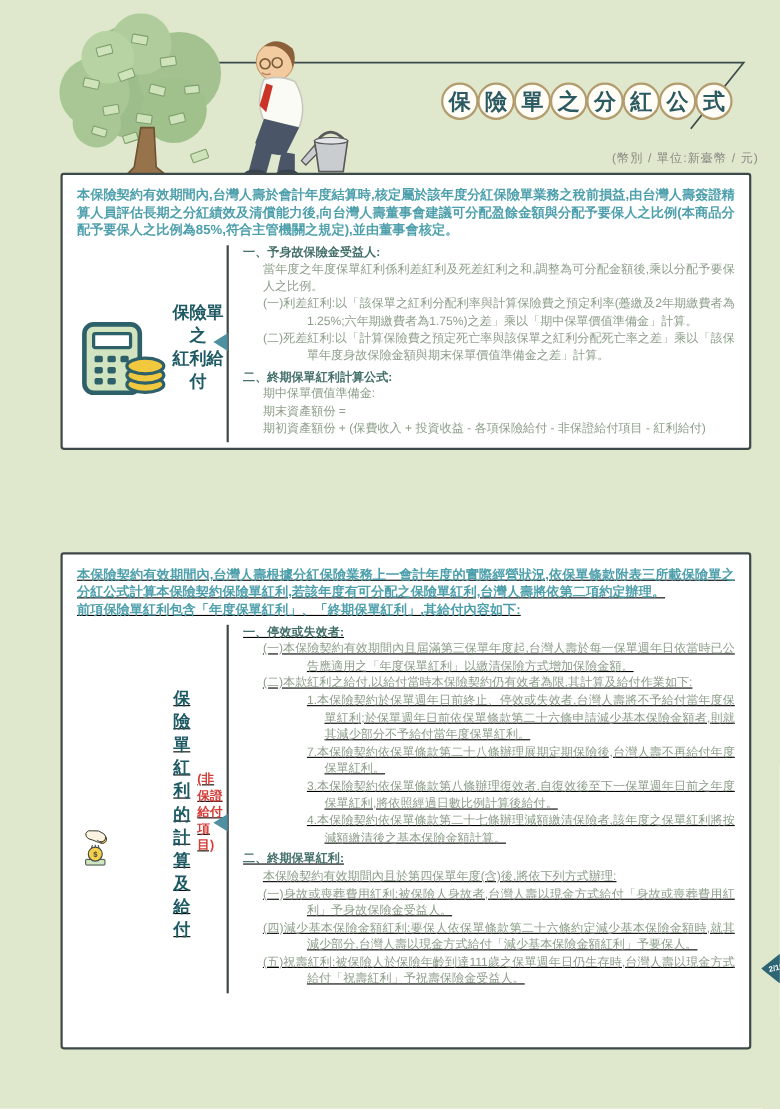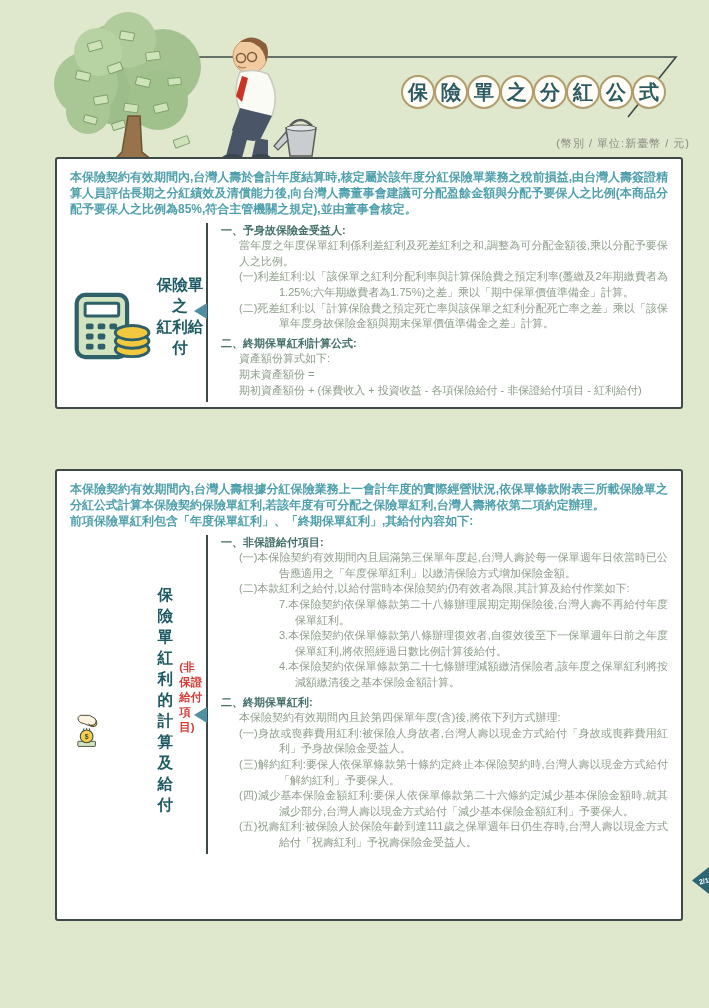--- a/index.html
+++ b/index.html
@@ -17,21 +17,21 @@
   .title-circle{width:30px;height:30px;border:2px solid #b29b6d;background:#fffdf5;border-radius:50%;
     display:flex;align-items:center;justify-content:center;font-size:20px;font-weight:bold;
     color:#2b5a63;margin-right:-1px;}
 
   .currency-note{position:absolute;right:19px;top:136px;font-size:11px;color:#8b8b85;letter-spacing:1px;z-index:2;}
 
   
   .cbox{position:absolute;left:55px;width:628px;background:#ffffff;border:2px solid #3d4848;
     border-radius:3px;box-sizing:border-box;padding:10px 13px 0 13px;z-index:2;}
   .box1{top:157px;height:252px;}
-  .box2{top:469px;height:452px;}
+  .box2{top:502px;height:452px;text-decoration:underline;}
 
   .intro{color:#4fa0ad;font-weight:bold;font-size:12px;line-height:16.2px;text-align:justify;}
 
   .content-row{display:flex;margin-top:5px;}
   .left-col{width:136px;flex:0 0 136px;display:flex;align-items:center;}
   .divider{flex:0 0 0px;border-left:2px solid #3d4848;position:relative;}
   .tri{position:absolute;left:-14px;width:0;height:0;border-top:8px solid transparent;
     border-bottom:8px solid transparent;border-right:13px solid #4e8fa0;}
   .content-col{flex:1;padding-left:13px;font-size:11px;line-height:15.6px;color:#8d9e8a;text-align:justify;}
 
@@ -166,21 +166,21 @@
           <div class="sec-head">一、予身故保險金受益人:</div>
           <div class="sec-body">
             <div>當年度之年度保單紅利係利差紅利及死差紅利之和,調整為可分配金額後,乘以分配予要保人之比例。</div>
             <div class="item">(一)利差紅利:以「該保單之紅利分配利率與計算保險費之預定利率(躉繳及2年期繳費者為1.25%;六年期繳費者為1.75%)之差」乘以「期中保單價值準備金」計算。</div>
             <div class="item">(二)死差紅利:以「計算保險費之預定死亡率與該保單之紅利分配死亡率之差」乘以「該保單年度身故保險金額與期末保單價值準備金之差」計算。</div>
           </div>
         </div>
         <div class="sec">
           <div class="sec-head">二、終期保單紅利計算公式:</div>
           <div class="sec-body">
-            <div>資產額份算式如下:</div>
+            <div>期中保單價值準備金:</div>
             <div>期末資產額份 =</div>
             <div>期初資產額份 + (保費收入 + 投資收益 - 各項保險給付 - 非保證給付項目 - 紅利給付)</div>
           </div>
         </div>
       </div>
     </div>
   </div>
 
   <div class="cbox box2">
     <div class="intro">本保險契約有效期間內,台灣人壽根據分紅保險業務上一會計年度的實際經營狀況,依保單條款附表三所載保險單之分紅公式計算本保險契約保險單紅利,若該年度有可分配之保險單紅利,台灣人壽將依第二項約定辦理。</div>
@@ -205,37 +205,37 @@
           <div>保險單紅利的</div>
           <div>計算及給付</div>
         </div>
         <div class="side-note">(非保證給付項目)</div>
       </div>
       <div class="divider">
         <div class="tri" style="top:172px;"></div>
       </div>
       <div class="content-col">
         <div class="sec">
-          <div class="sec-head">一、非保證給付項目:</div>
+          <div class="sec-head">一、停效或失效者:</div>
           <div class="sec-body">
             <div class="item">(一)本保險契約有效期間內且屆滿第三保單年度起,台灣人壽於每一保單週年日依當時已公告應適用之「年度保單紅利」以繳清保險方式增加保險金額。</div>
             <div class="item">(二)本款紅利之給付,以給付當時本保險契約仍有效者為限,其計算及給付作業如下:</div>
             <div class="subitems">
+              <div class="sub">1.本保險契約於保單週年日前終止、停效或失效者,台灣人壽將不予給付當年度保單紅利;於保單週年日前依保單條款第二十六條申請減少基本保險金額者,則就其減少部分不予給付當年度保單紅利。</div>
               <div class="sub">7.本保險契約依保單條款第二十八條辦理展期定期保險後,台灣人壽不再給付年度保單紅利。</div>
               <div class="sub">3.本保險契約依保單條款第八條辦理復效者,自復效後至下一保單週年日前之年度保單紅利,將依照經過日數比例計算後給付。</div>
               <div class="sub">4.本保險契約依保單條款第二十七條辦理減額繳清保險者,該年度之保單紅利將按減額繳清後之基本保險金額計算。</div>
             </div>
           </div>
         </div>
         <div class="sec">
           <div class="sec-head">二、終期保單紅利:</div>
           <div class="sec-body">
             <div>本保險契約有效期間內且於第四保單年度(含)後,將依下列方式辦理:</div>
             <div class="item">(一)身故或喪葬費用紅利:被保險人身故者,台灣人壽以現金方式給付「身故或喪葬費用紅利」予身故保險金受益人。</div>
-            <div class="item">(三)解約紅利:要保人依保單條款第十條約定終止本保險契約時,台灣人壽以現金方式給付「解約紅利」予要保人。</div>
             <div class="item">(四)減少基本保險金額紅利:要保人依保單條款第二十六條約定減少基本保險金額時,就其減少部分,台灣人壽以現金方式給付「減少基本保險金額紅利」予要保人。</div>
             <div class="item">(五)祝壽紅利:被保險人於保險年齡到達111歲之保單週年日仍生存時,台灣人壽以現金方式給付「祝壽紅利」予祝壽保險金受益人。</div>
           </div>
         </div>
       </div>
     </div>
   </div>
 
   <div class="page-badge">
     <span>2/10</span>

